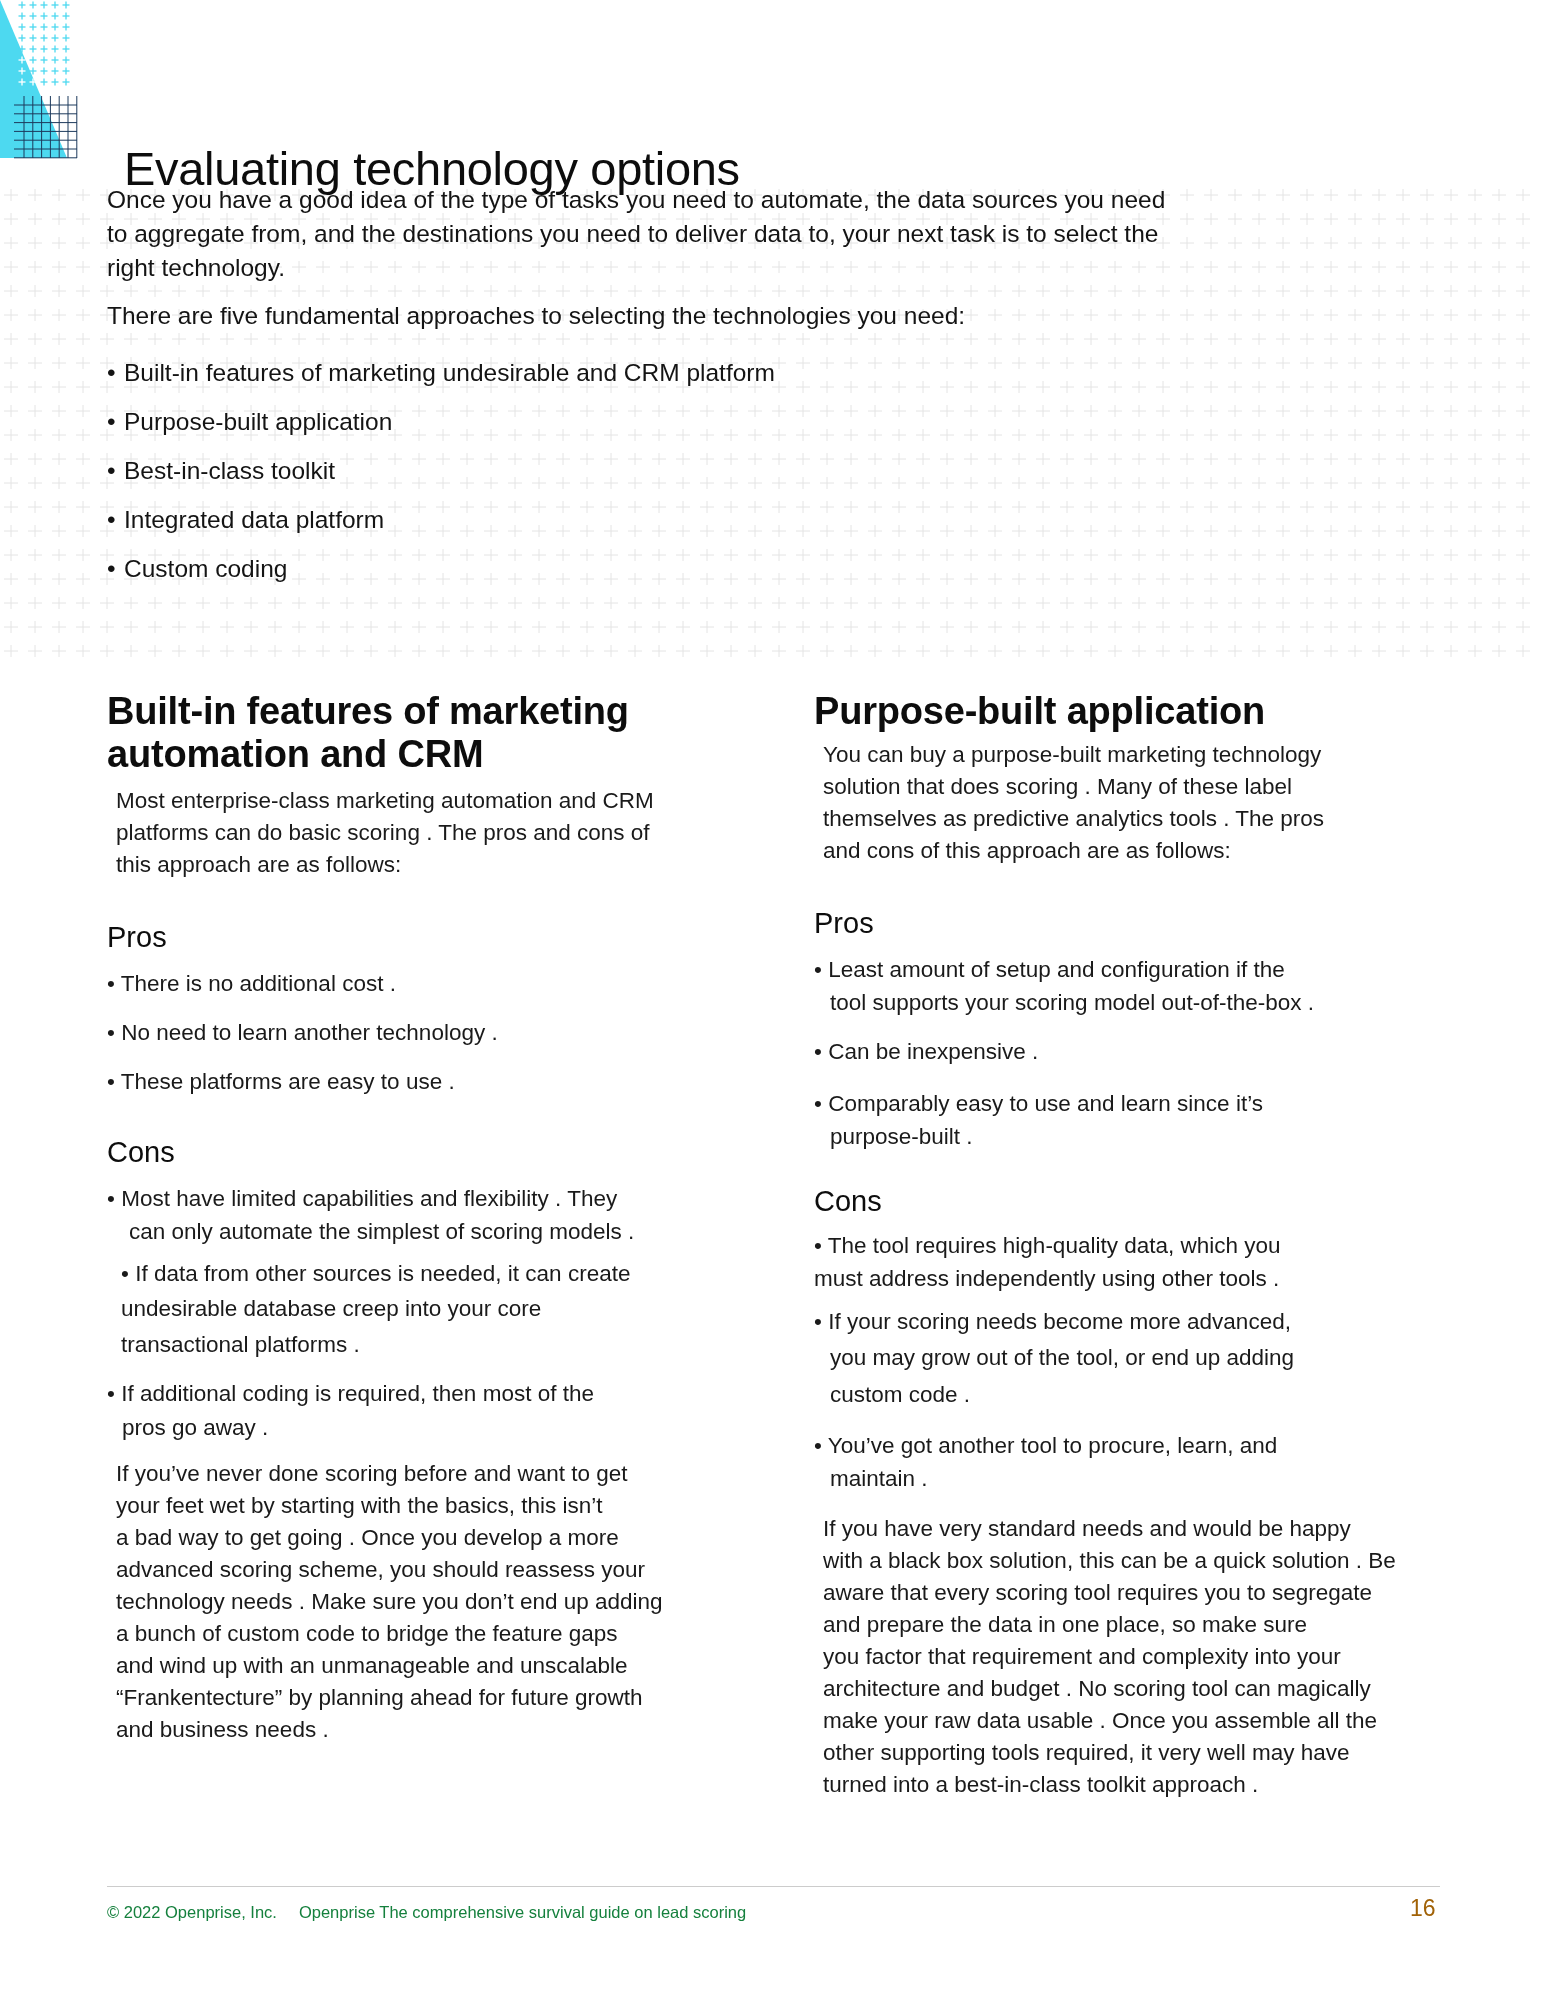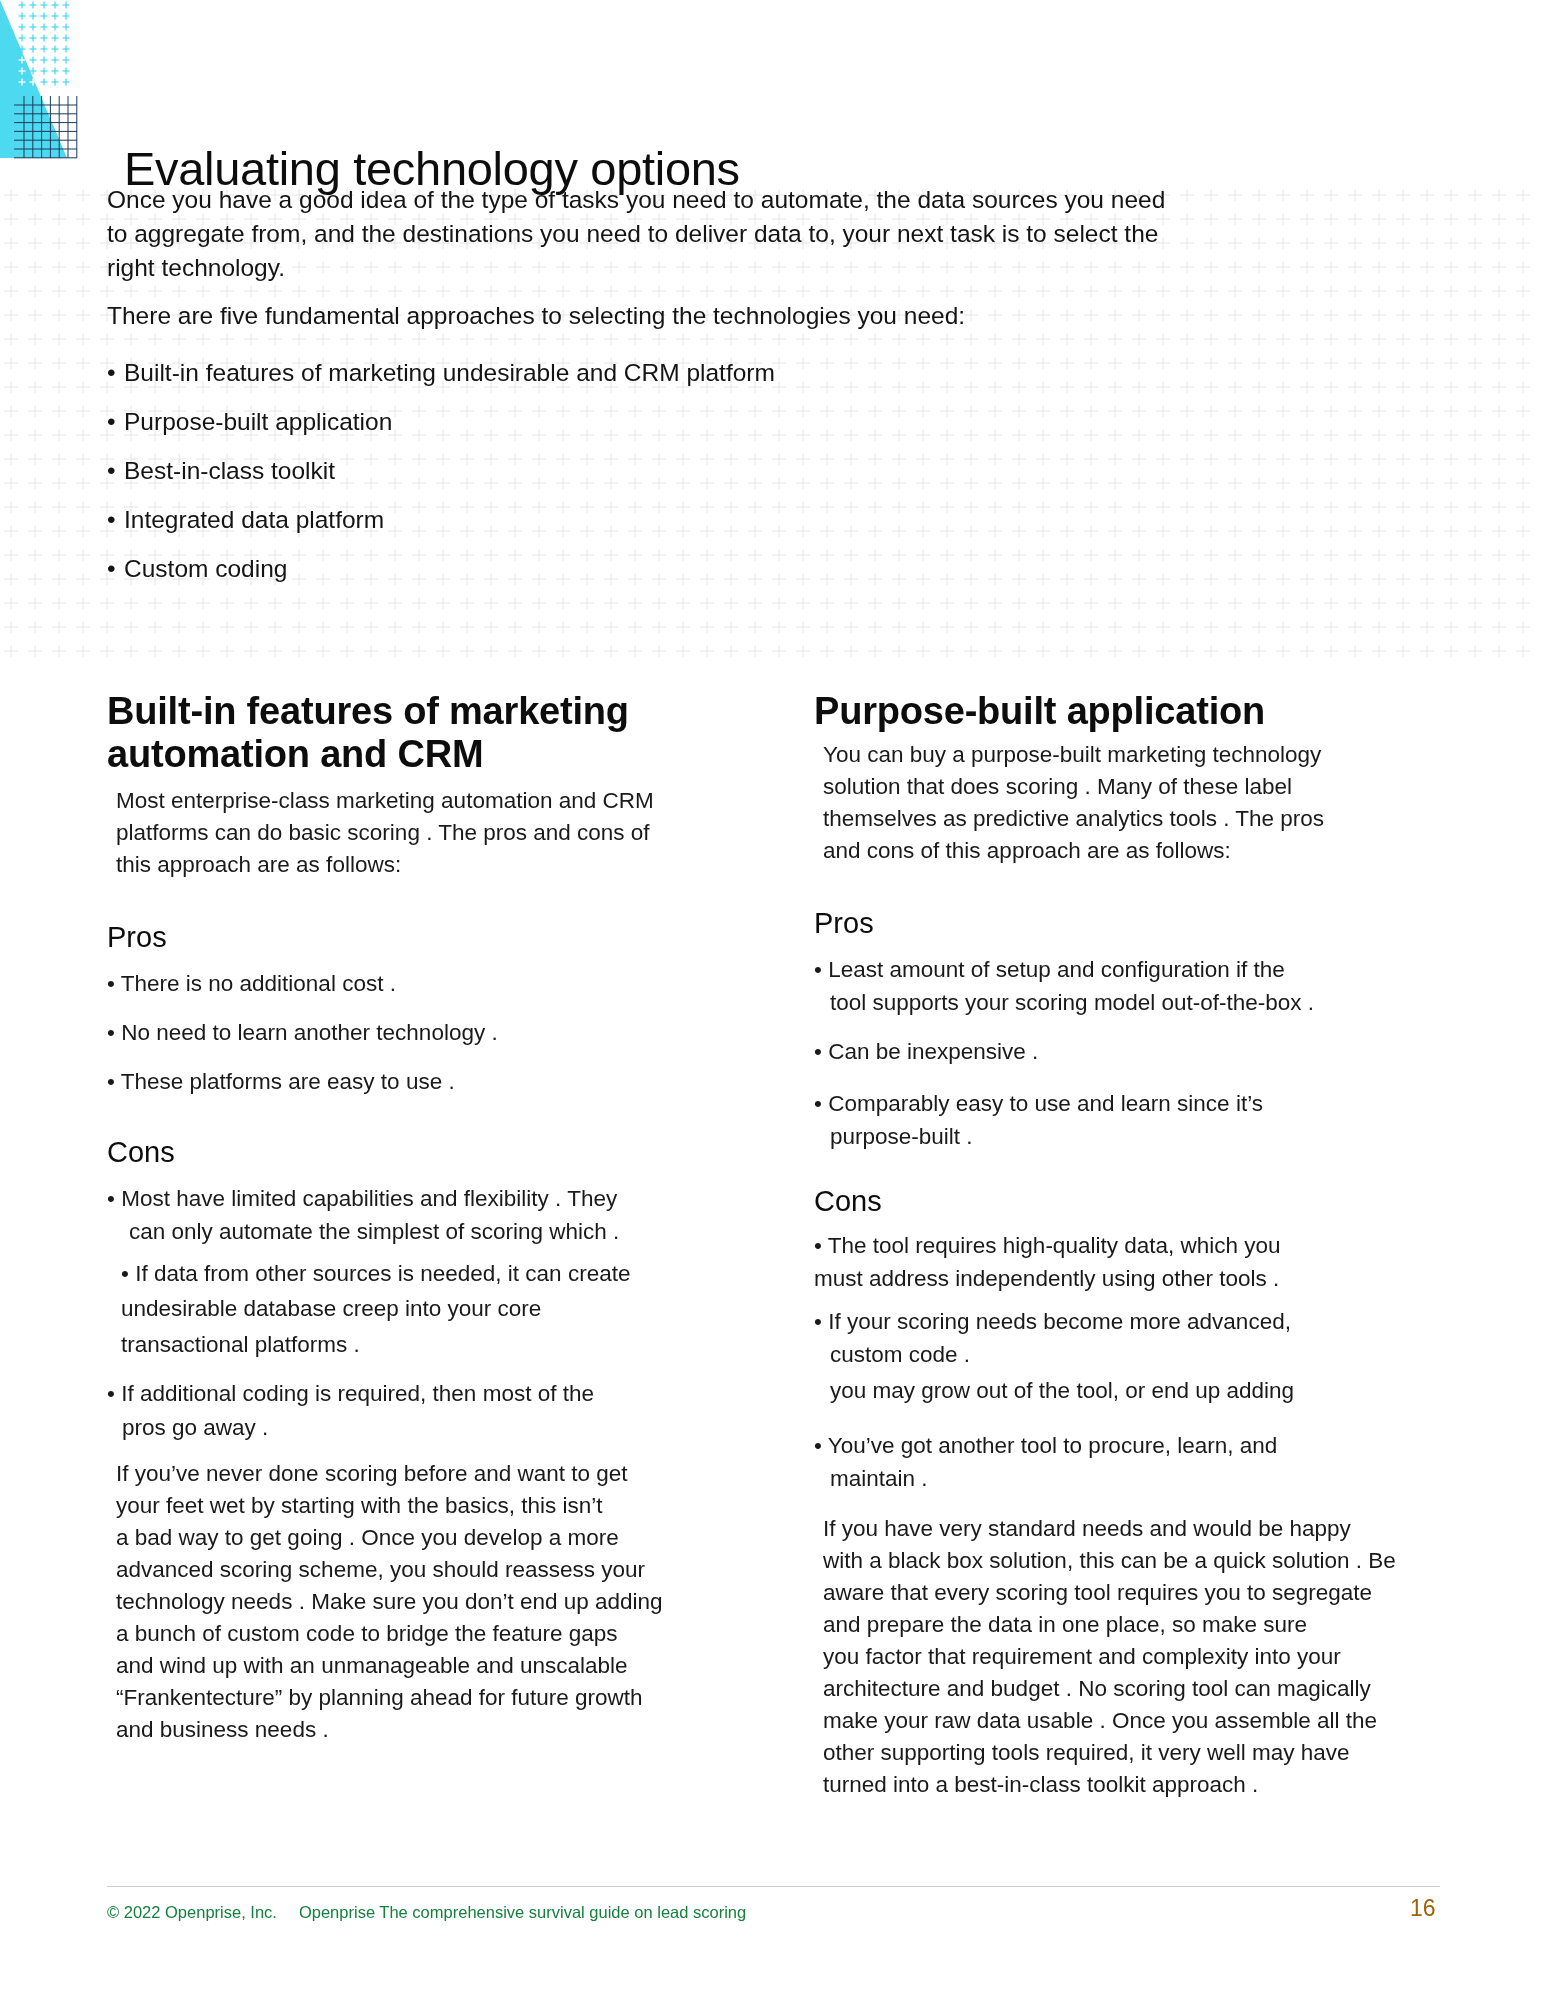--- a/index.html
+++ b/index.html
@@ -2824,21 +2824,21 @@
       <span>•</span> <span>No need to learn another technology .</span>
     </div>
     <div class="li" style="height:49px">
       <span>•</span> <span>These platforms are easy to use .</span>
     </div>
   </div>
   <h3 class="h3" style="margin-top:20px">Cons</h3>
   <div style="margin-top:12px">
     <div class="li">
       <span>•</span> <span>Most have limited capabilities and flexibility . They</span>
-      <span class="cont" style="padding-left:22px">can only automate the simplest of scoring which .</span>
+      <span class="cont" style="padding-left:22px">can only automate the simplest of scoring models .</span>
     </div>
     <div class="li" style="margin-top:9px;padding-left:14px">
       <span>•</span> <span>If data from other sources is needed, it can create</span>
       <span class="cont" style="line-height:38px">undesirable database creep into your core</span>
       <span class="cont">transactional platforms .</span>
     </div>
     <div class="li" style="margin-top:16px">
       <span>•</span> <span>If additional coding is required, then most of the</span>
       <span class="cont" style="padding-left:15px;line-height:36px">pros go away .</span>
     </div>
@@ -2881,22 +2881,22 @@
     </div>
   </div>
   <h3 class="h3" style="margin-top:30px">Cons</h3>
   <div style="margin-top:10px">
     <div class="li">
       <span>•</span> <span>The tool requires high-quality data, which you</span>
       <span class="cont">must address independently using other tools .</span>
     </div>
     <div class="li" style="margin-top:10px">
       <span>•</span> <span>If your scoring needs become more advanced,</span>
+      <span class="cont" style="padding-left:16px;line-height:40px">you may grow out of the tool, or end up adding</span>
       <span class="cont" style="padding-left:16px">custom code .</span>
-      <span class="cont" style="padding-left:16px;line-height:40px">you may grow out of the tool, or end up adding</span>
     </div>
     <div class="li" style="margin-top:18px">
       <span>•</span> <span>You’ve got another tool to procure, learn, and</span>
       <span class="cont" style="padding-left:16px">maintain .</span>
     </div>
   </div>
   <div class="p" style="margin-top:18px">
     <div>If you have very standard needs and would be happy</div>
     <div>with a black box solution, this can be a quick solution . Be</div>
     <div>aware that every scoring tool requires you to segregate</div>

